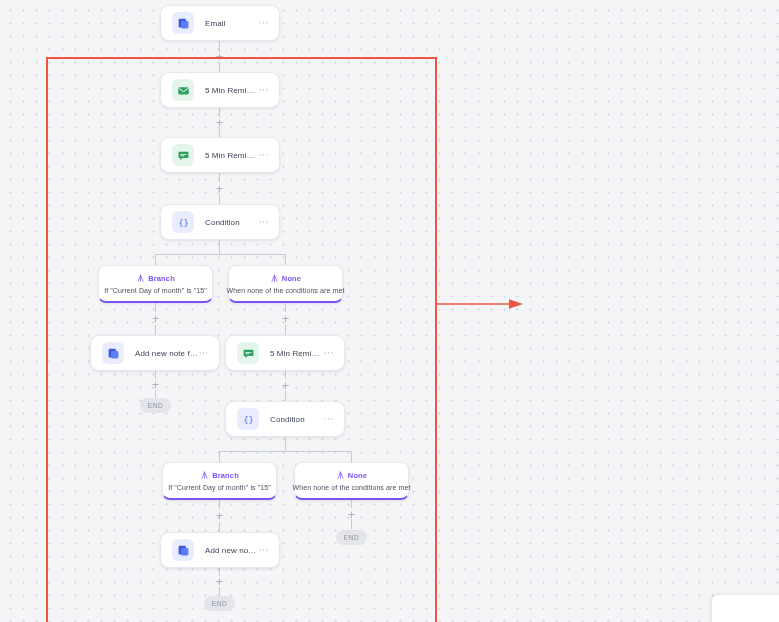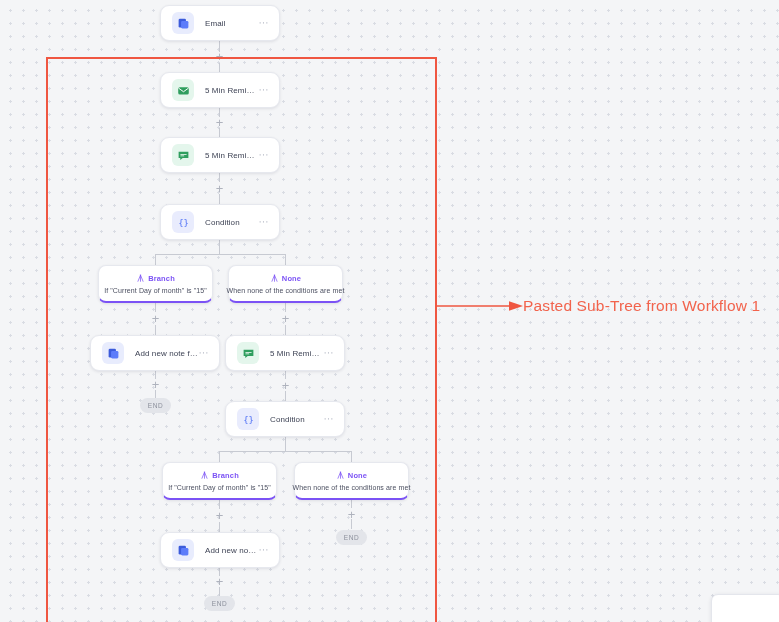--- a/index.html
+++ b/index.html
@@ -283,18 +283,17 @@
 
   <div class="endbadge" style="left:204px;top:596px;width:31px;height:15px;">
     <span>END</span>
   </div>
 
   <div id="annotation" style="left:437px;top:297px;">
     <svg class="arrow-svg" width="86" height="14" viewBox="0 0 86 14">
       <line x1="0" y1="7" x2="74" y2="7" stroke="#ef5641" stroke-width="1.6"></line>
       <polygon points="86,7 72,2.2 72,11.8" fill="#ef5641"></polygon>
     </svg>
-    <span class="atext">Pasted Sub-Tree from Workflow 1</span>
   </div>
 
   <div id="corner-panel"></div>
 
 </div>
 
 </body></html>

